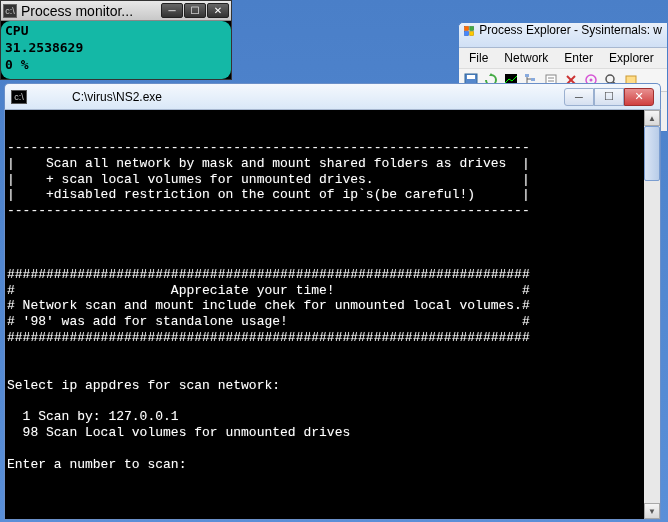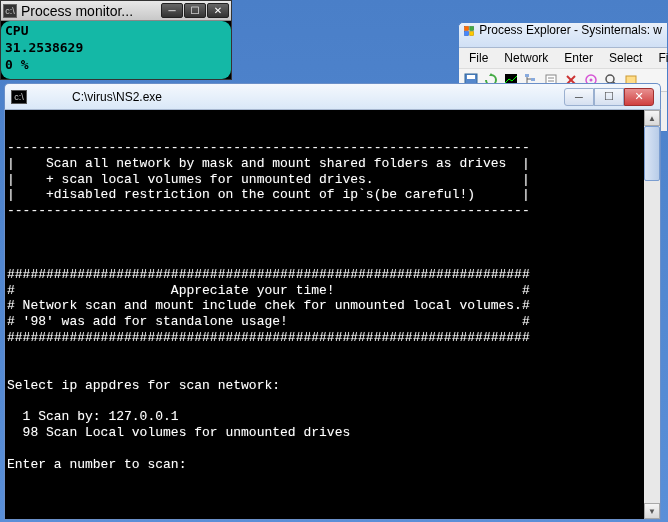--- a/index.html
+++ b/index.html
@@ -279,21 +279,21 @@
       <rect x="9" y="1" width="6" height="6" fill="#44aa44" stroke="#338833"></rect>
       <rect x="1" y="9" width="6" height="6" fill="#4488ff" stroke="#3366cc"></rect>
       <rect x="9" y="9" width="6" height="6" fill="#ffcc00" stroke="#cc9900"></rect>
     </svg>
     <div class="procexp-title">Process Explorer - Sysinternals: w</div>
   </div>
   <div class="procexp-menubar">
     <span class="menu-item">File</span>
     <span class="menu-item">Network</span>
     <span class="menu-item">Enter</span>
-    <span class="menu-item">Select</span>
+    <span class="menu-item">Explorer</span>
     <span class="menu-item">Fin</span>
   </div>
   <div class="procexp-toolbar">
     <div class="tb-icon">
         <svg width="14" height="14" viewBox="0 0 14 14">
           <rect x="1" y="1" width="12" height="12" fill="#5588cc" stroke="#336699"></rect>
           <rect x="3" y="2" width="8" height="4" fill="#fff"></rect>
         </svg>
       </div>
     <div class="tb-icon">

